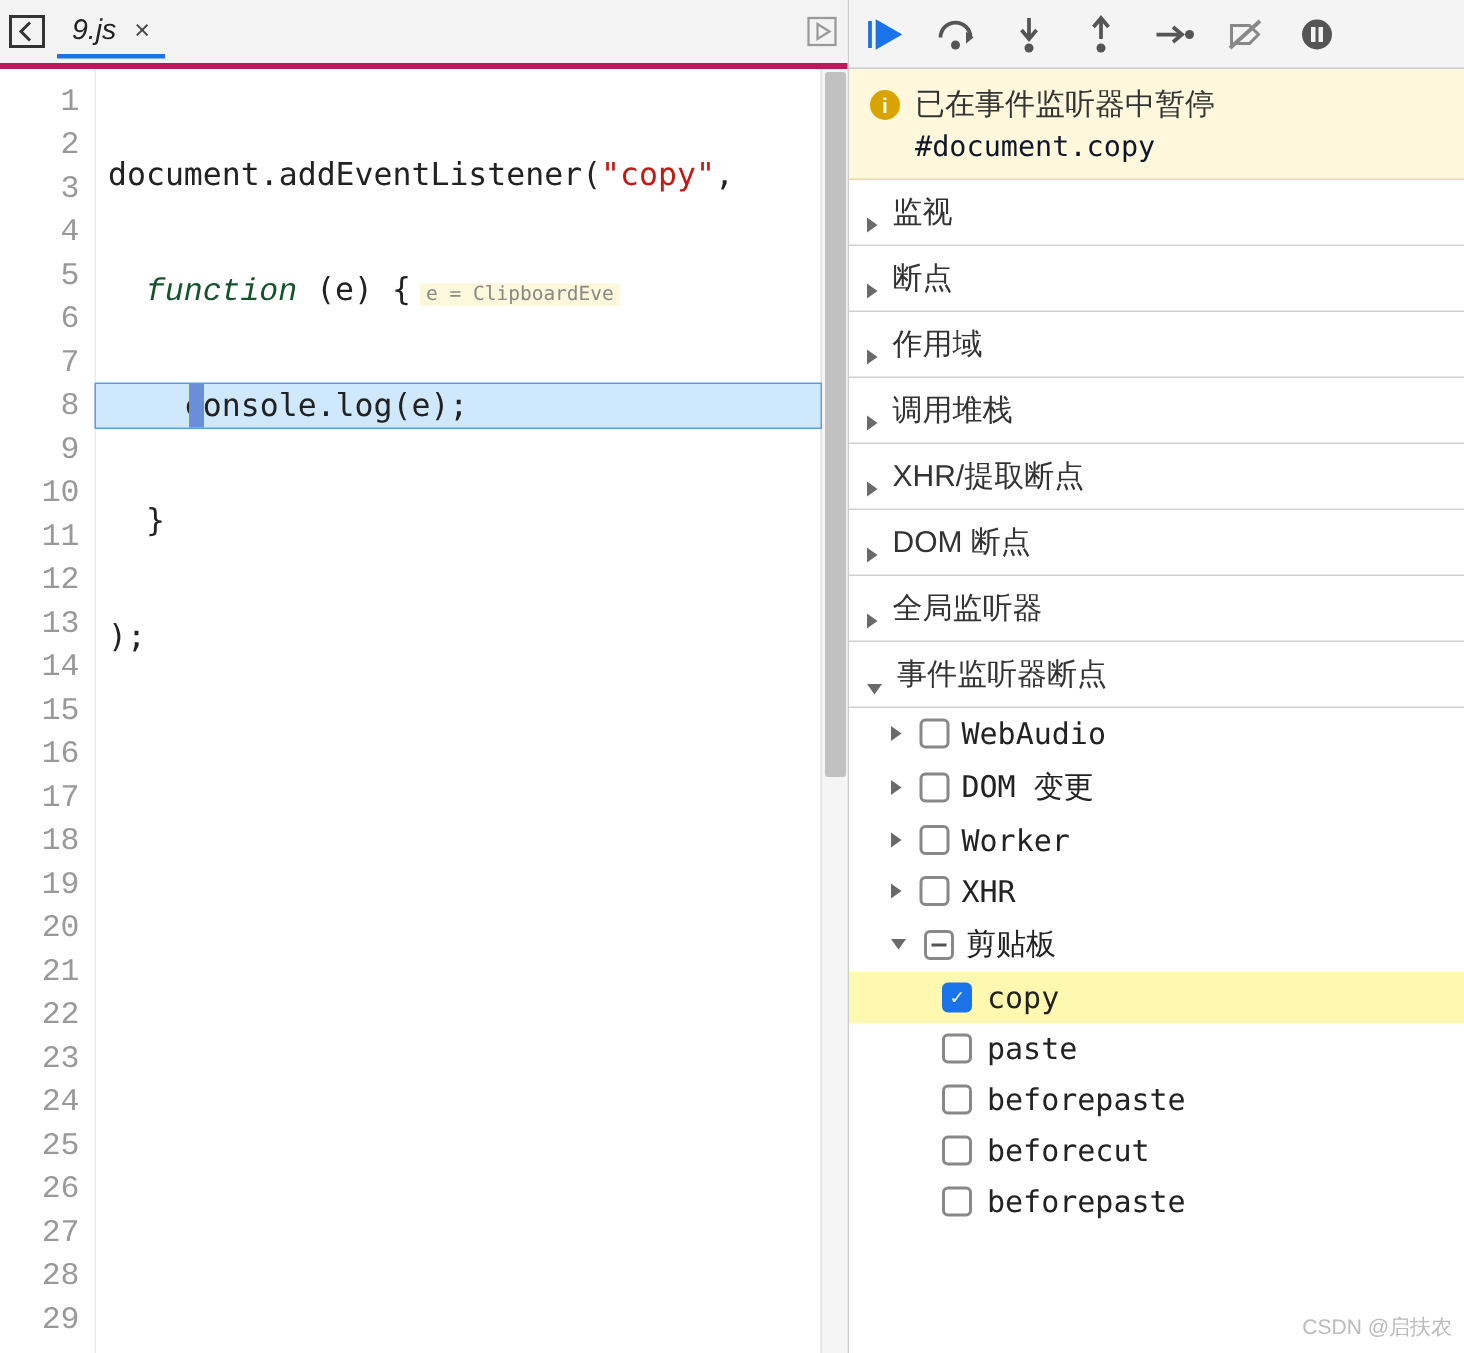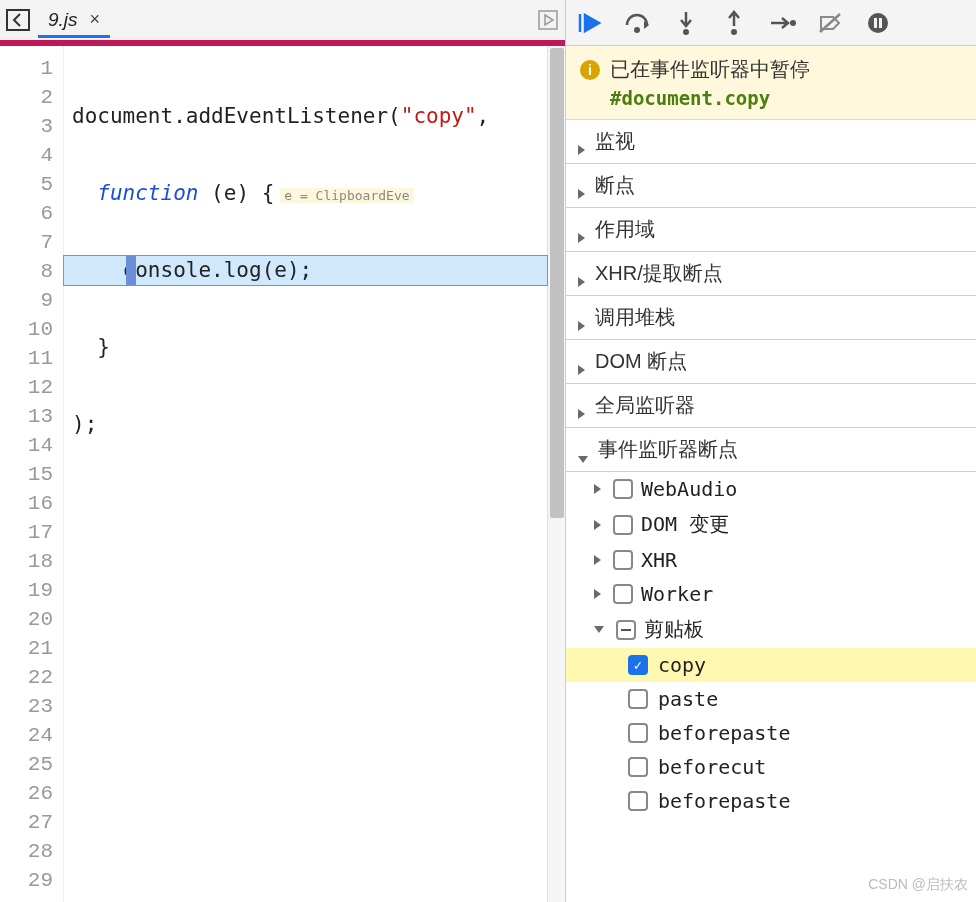--- a/index.html
+++ b/index.html
@@ -21,21 +21,21 @@
 }
 .right-pane {
   flex: 1;
   display: flex;
   flex-direction: column;
   background: #fff;
 }
 .tabbar {
   height: 46px;
   background: #f3f3f3;
-  border-bottom: 6px solid #be185d;
+  border-bottom: 4px solid #be185d;
   display: flex;
   align-items: center;
   padding: 0 6px;
   gap: 8px;
 }
 .tabbar .spacer { flex: 1; }
 .panel-collapse-icon svg, .play-outline-icon svg { display: block; }
 .file-tab {
   display: flex;
   align-items: center;
@@ -65,21 +65,21 @@
 }
 .gutter div { padding: 0 10px; height: 29px; line-height: 29px; }
 .code {
   flex: 1;
   padding-top: 8px;
   white-space: pre;
   position: relative;
 }
 .code-line { height: 29px; line-height: 29px; padding-left: 8px; position: relative; }
 .line-hl { background: #cfe8fc; outline: 1px solid #5b9dd9; }
-.fn { font-style: italic; color: #1d4ed8; }
+.fn { font-style: italic; color: #14532d; font-family: Liberation Mono, monospace; }
 .str { color: #c41a16; }
 .inline-hint {
   background: #fdf7dc;
   color: #888;
   padding: 0 4px;
   margin-left: 6px;
   font-size: 13px;
 }
 .cursor-mark {
   position: absolute;
@@ -117,22 +117,22 @@
 }
 .paused-banner .row1 { display: flex; align-items: center; gap: 10px; color: #333; font-size: 20px; }
 .paused-banner .info-icon {
   width: 20px; height: 20px; border-radius: 50%;
   background: #d9a400; color: #fff;
   display: flex; align-items: center; justify-content: center;
   font-size: 14px; font-weight: bold;
 }
 .paused-banner .row2 {
   font-family: Consolas, monospace;
-  color: #4d7c0f; font-size: 19px;
-  padding-left: 30px; padding-top: 4px; font-weight: bold;
+  color: #0f172a; font-size: 19px;
+  padding-left: 30px; padding-top: 4px;
 }
 .accordion {
   border-bottom: 1px solid #d0d0d0;
   padding: 8px 12px;
   display: flex;
   align-items: flex-end;
   gap: 6px;
   color: #333;
   font-size: 20px;
   cursor: pointer;
@@ -313,25 +313,25 @@
   <div class="accordion">
       <span class="tri"></span>
       <span>断点</span>
     </div>
   <div class="accordion">
       <span class="tri"></span>
       <span>作用域</span>
     </div>
   <div class="accordion">
       <span class="tri"></span>
+      <span>调用堆栈</span>
+    </div>
+  <div class="accordion">
+      <span class="tri"></span>
       <span>XHR/提取断点</span>
-    </div>
-  <div class="accordion">
-      <span class="tri"></span>
-      <span>调用堆栈</span>
     </div>
   <div class="accordion">
       <span class="tri"></span>
       <span>DOM 断点</span>
     </div>
   <div class="accordion">
       <span class="tri"></span>
       <span>全局监听器</span>
     </div>
   <div class="accordion">
@@ -346,26 +346,26 @@
         <span>WebAudio</span>
       </div>
     <div class="event-cat">
         <span class="tri"></span>
         <span class="cbox"></span>
         <span>DOM 变更</span>
       </div>
     <div class="event-cat">
         <span class="tri"></span>
         <span class="cbox"></span>
+        <span>Worker</span>
+      </div>
+    <div class="event-cat">
+        <span class="tri"></span>
+        <span class="cbox"></span>
         <span>XHR</span>
-      </div>
-    <div class="event-cat">
-        <span class="tri"></span>
-        <span class="cbox"></span>
-        <span>Worker</span>
       </div>
     <div class="event-cat">
         <span class="tri down"></span>
         <span class="cbox indet"></span>
         <span>剪贴板</span>
       </div>
 
     <div class="event-item hl">
         <span class="cbox checked">✓</span>
         <span>copy</span>

